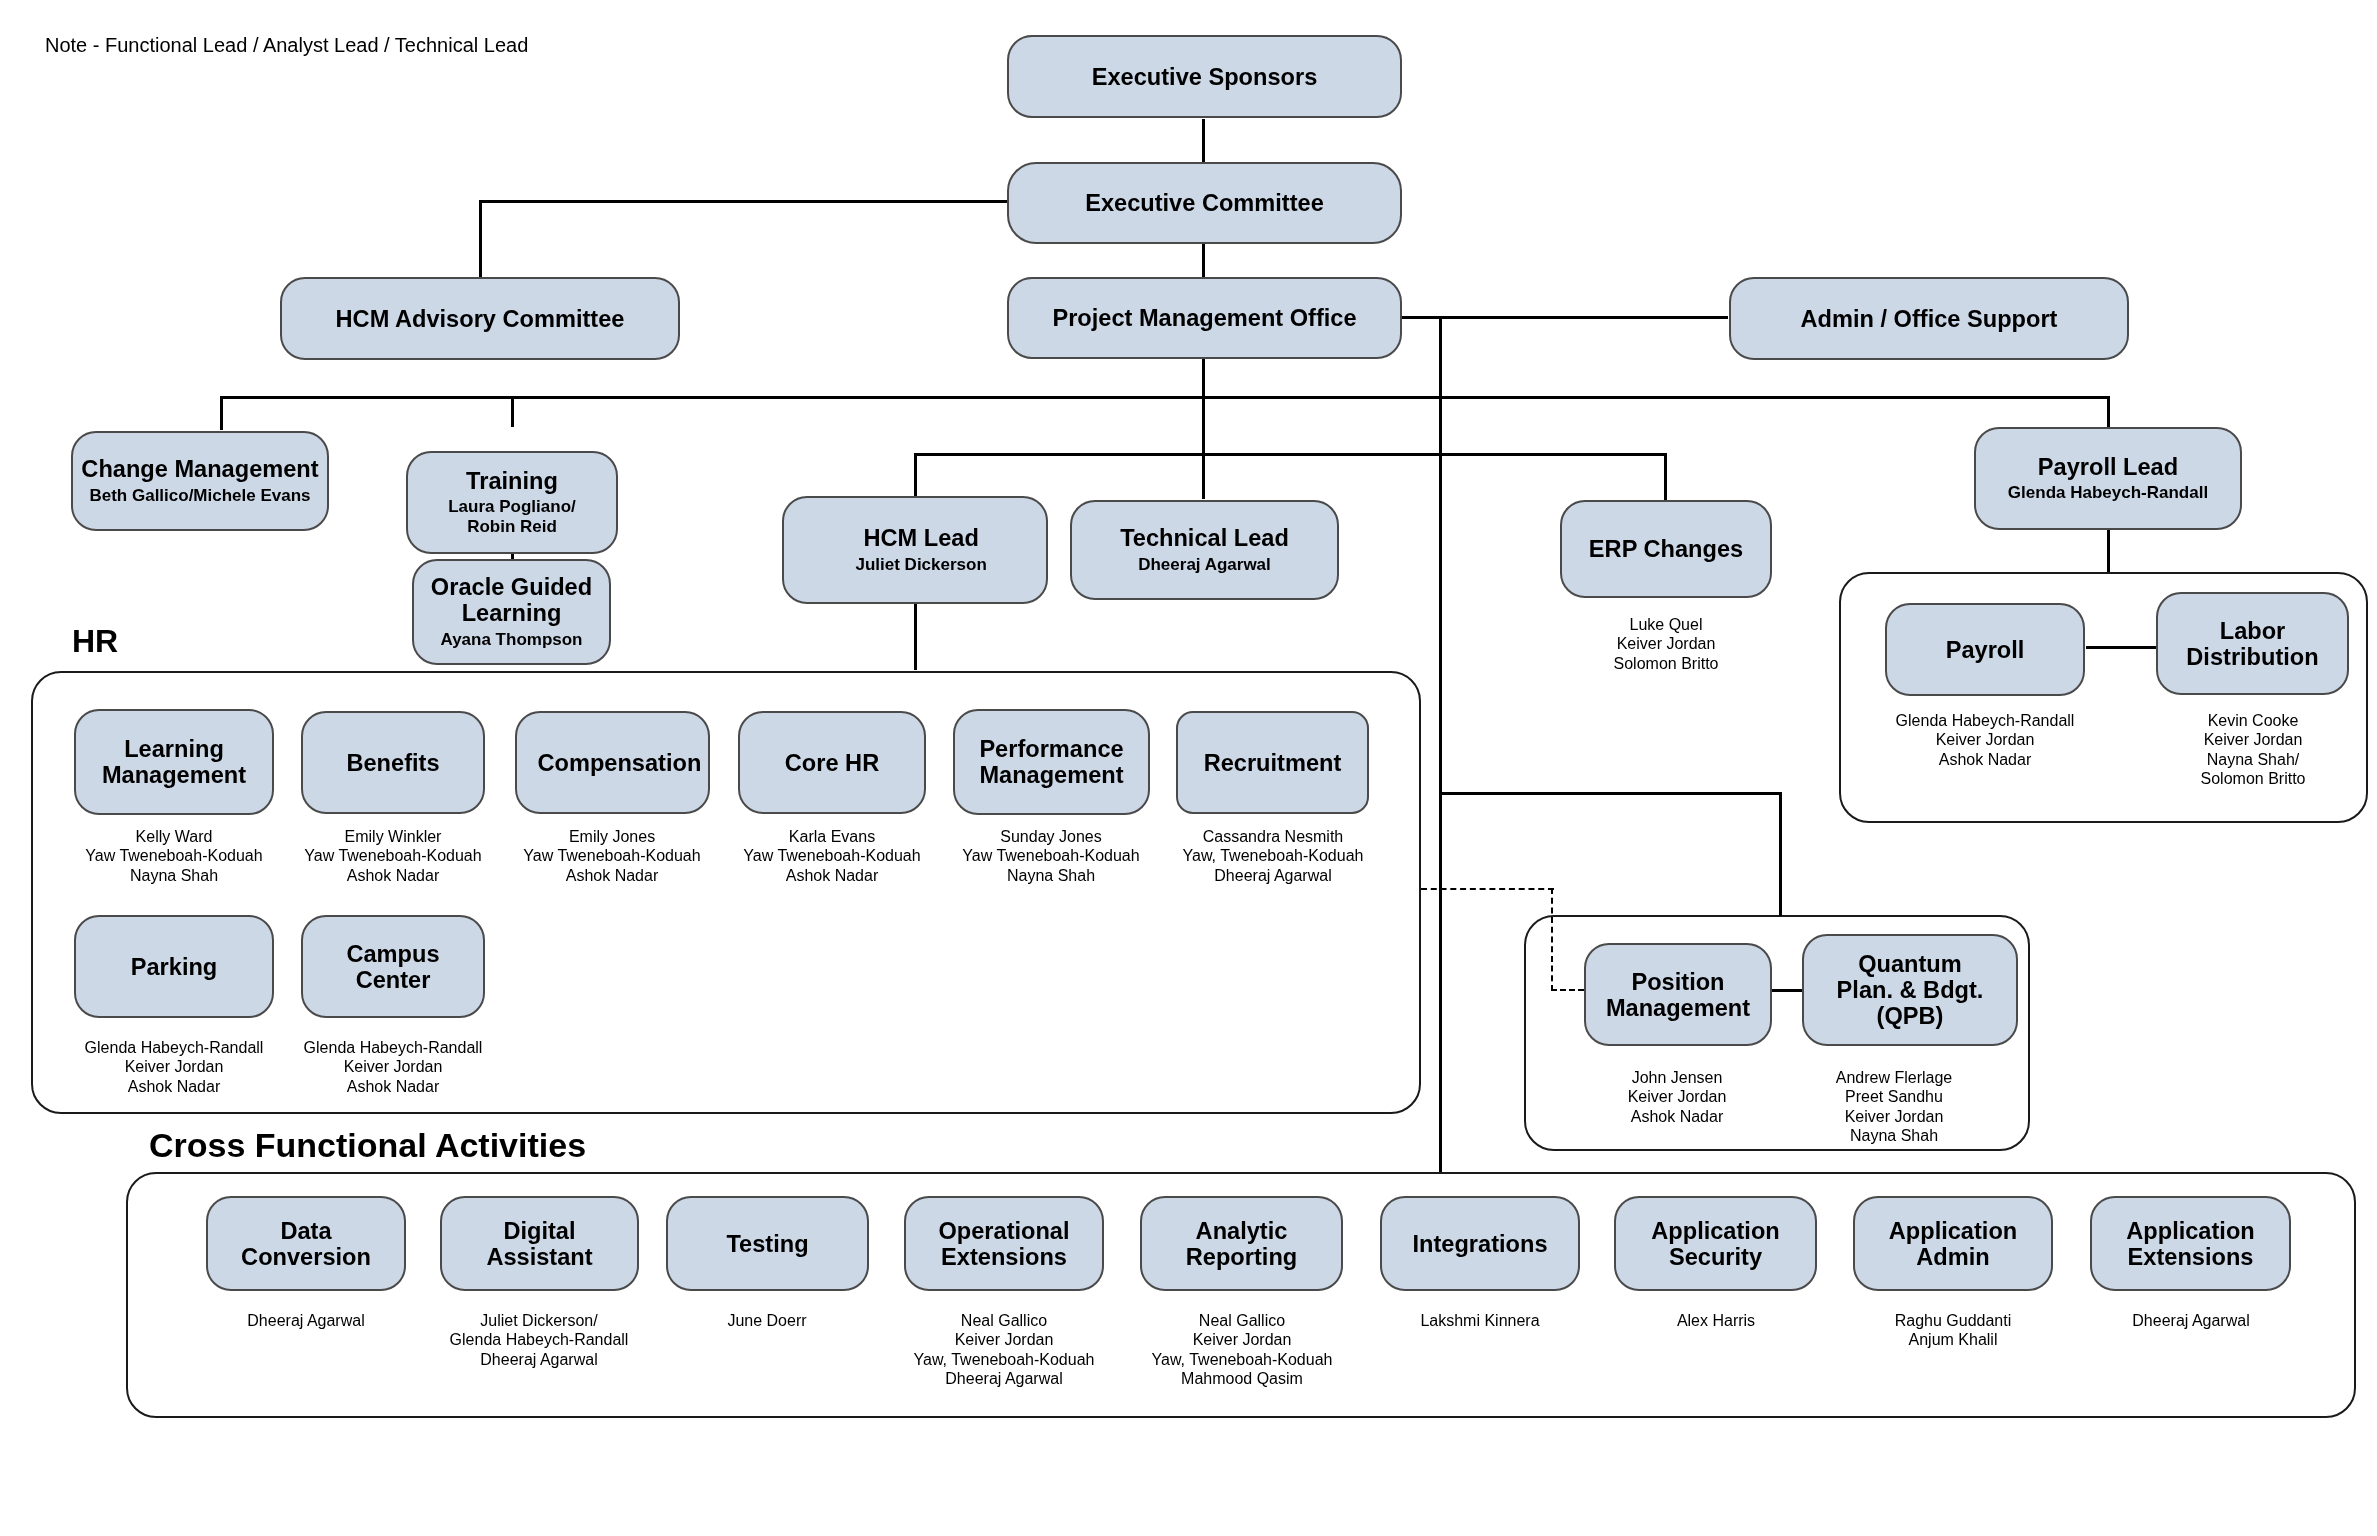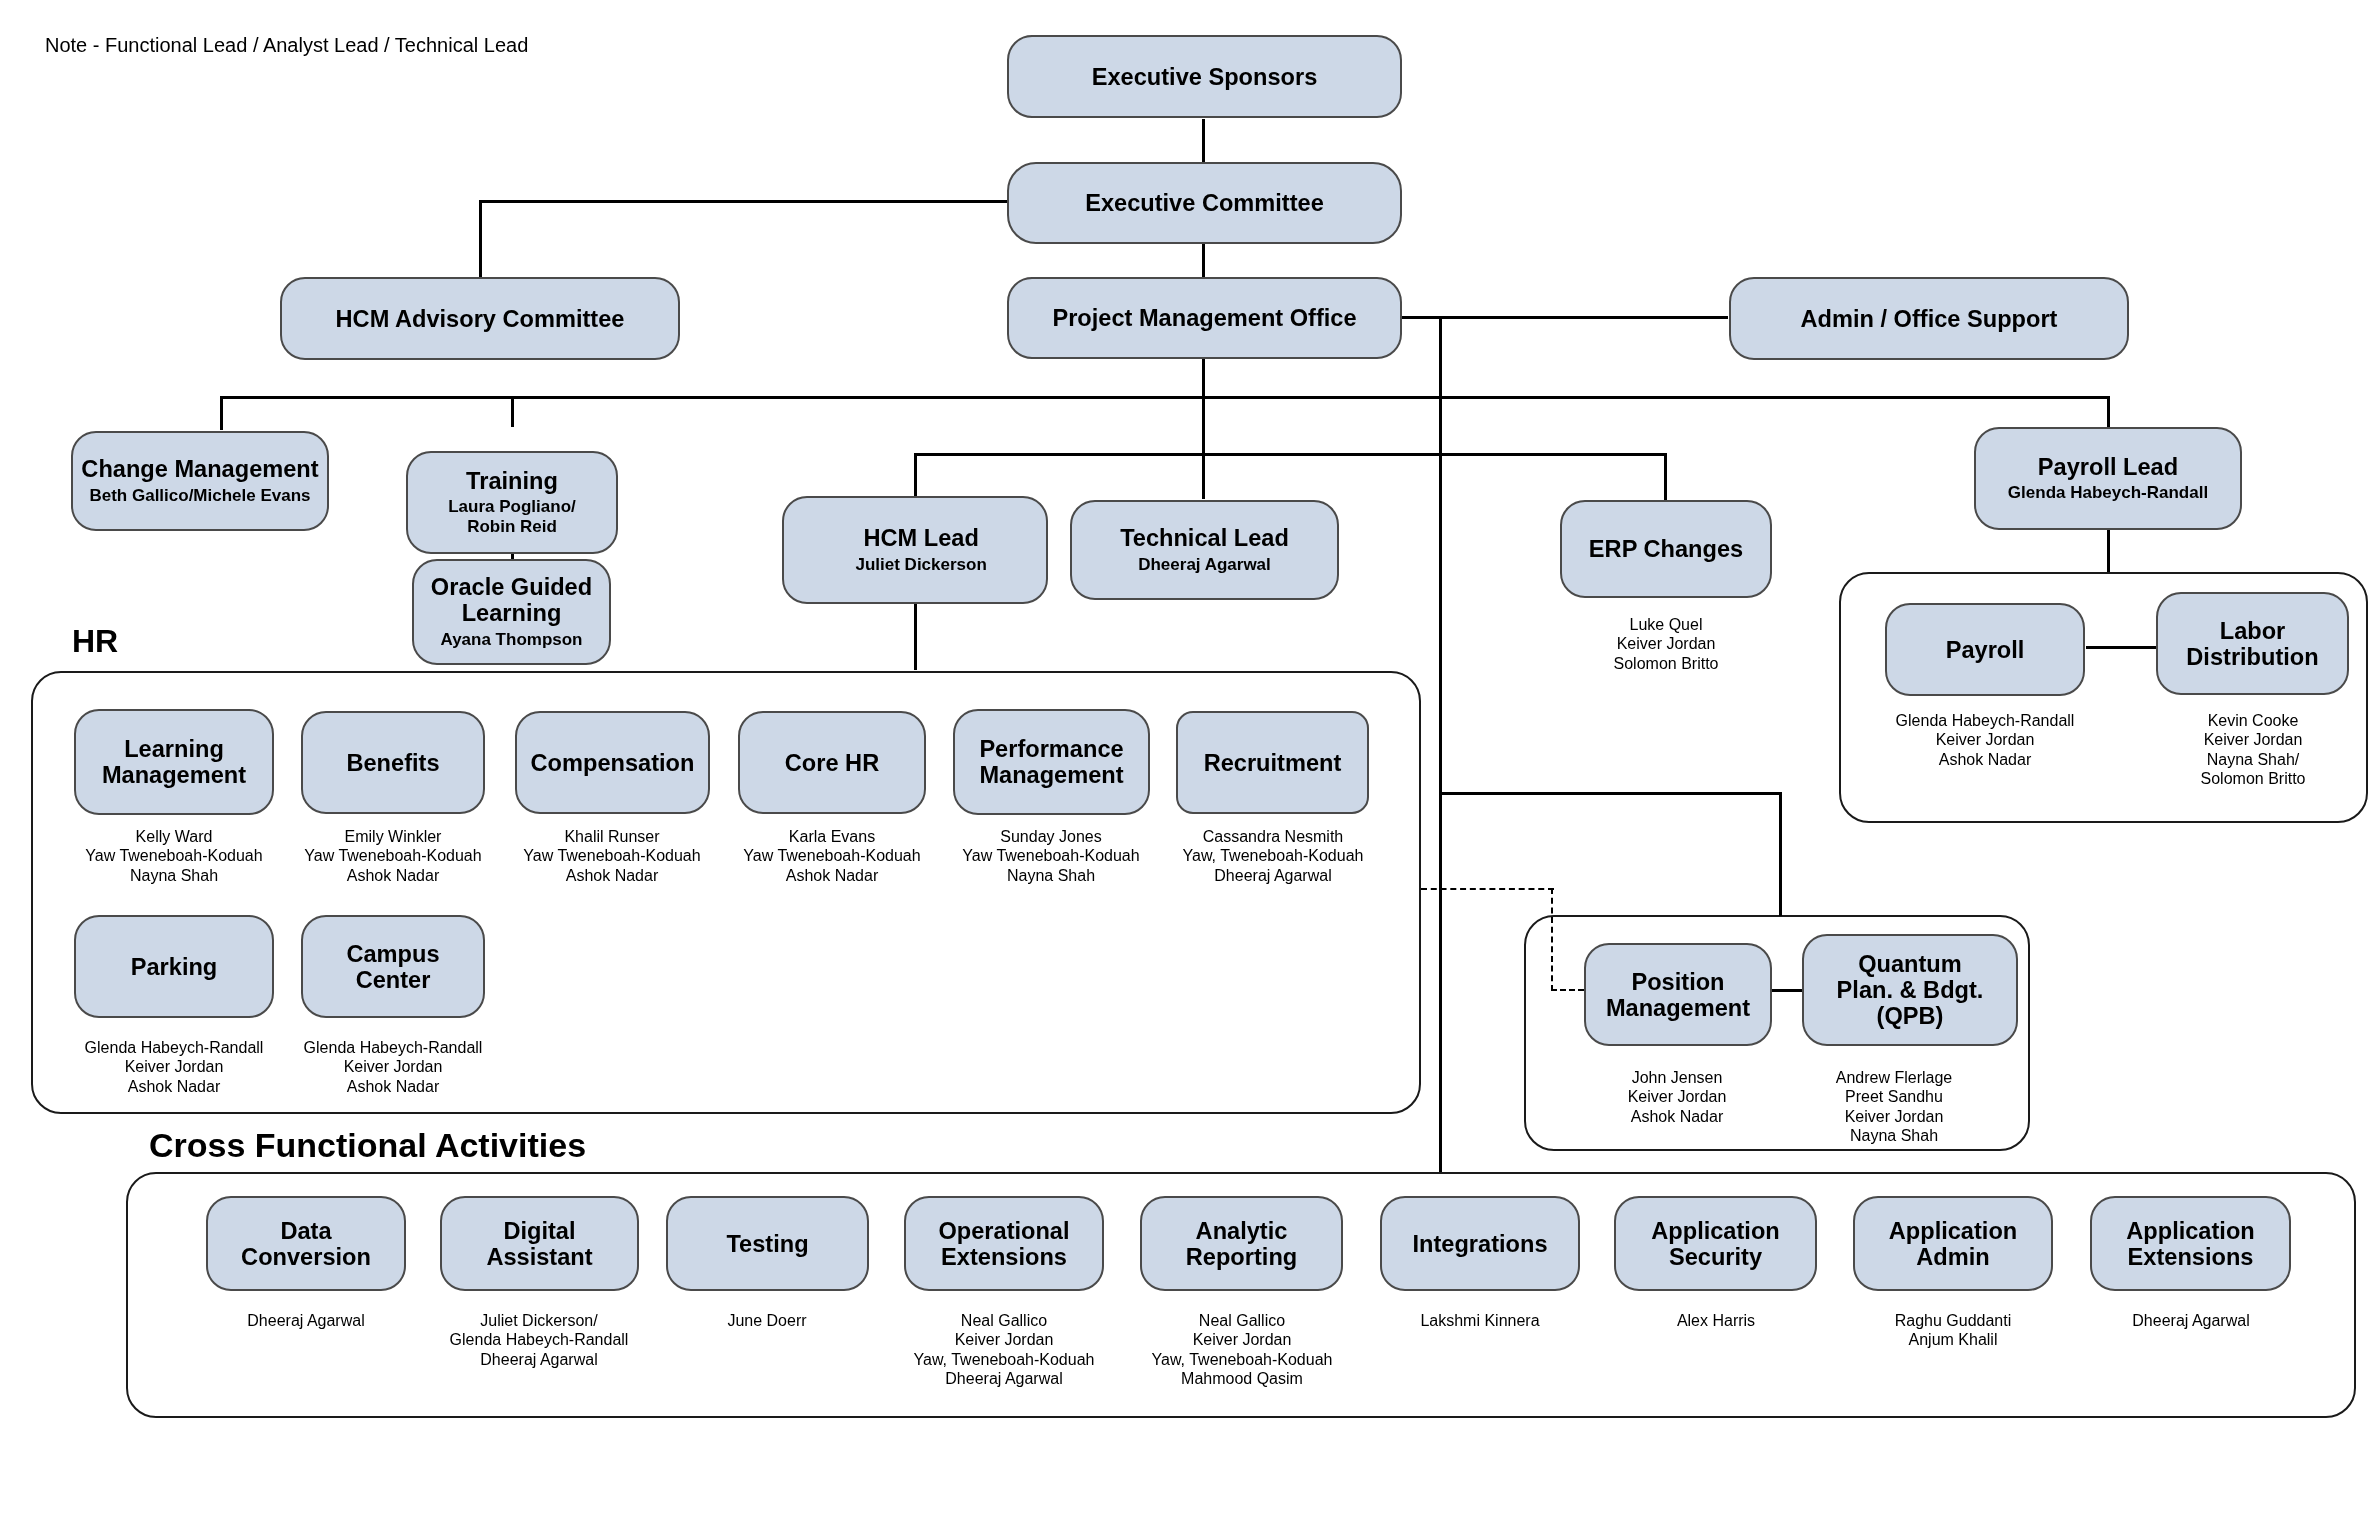--- a/index.html
+++ b/index.html
@@ -157,24 +157,24 @@
 Yaw Tweneboah-Koduah
 Nayna Shah</div>
 
 <div class="node" style="left:301px;top:711px;width:184px;height:103px;">
   <div class="node-title">Benefits</div>
 </div>
 <div class="names" style="left:267px;top:827px;">Emily Winkler
 Yaw Tweneboah-Koduah
 Ashok Nadar</div>
 
-<div class="node" style="left:515px;top:711px;width:195px;height:103px;">
+<div class="node" style="left:515px;top:711px;width:195px;height:103px;align-items:flex-end;">
   <div class="node-title">Compensation</div>
 </div>
-<div class="names" style="left:486px;top:827px;">Khalil Runser
+<div class="names" style="left:486px;top:827px;">Emily Jones
 Yaw Tweneboah-Koduah
 Ashok Nadar</div>
 
 <div class="node" style="left:738px;top:711px;width:188px;height:103px;">
   <div class="node-title">Core HR</div>
 </div>
 <div class="names" style="left:706px;top:827px;">Karla Evans
 Yaw Tweneboah-Koduah
 Ashok Nadar</div>
 

